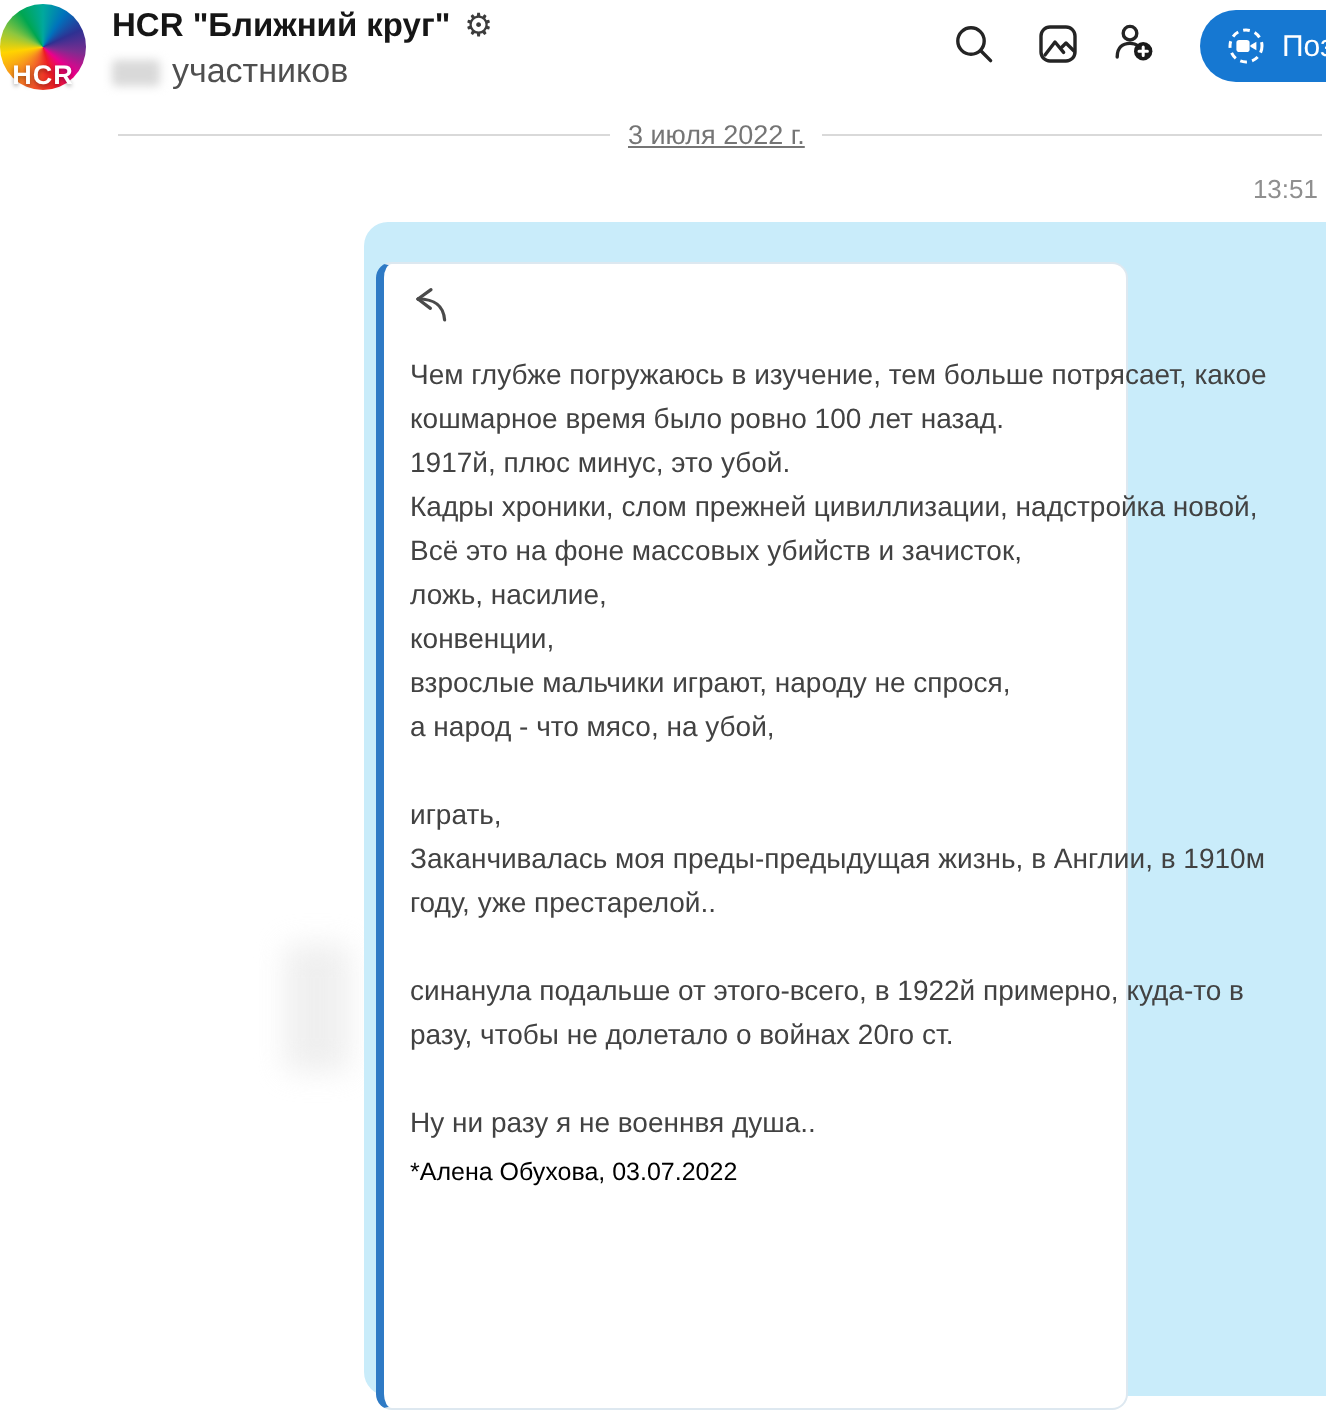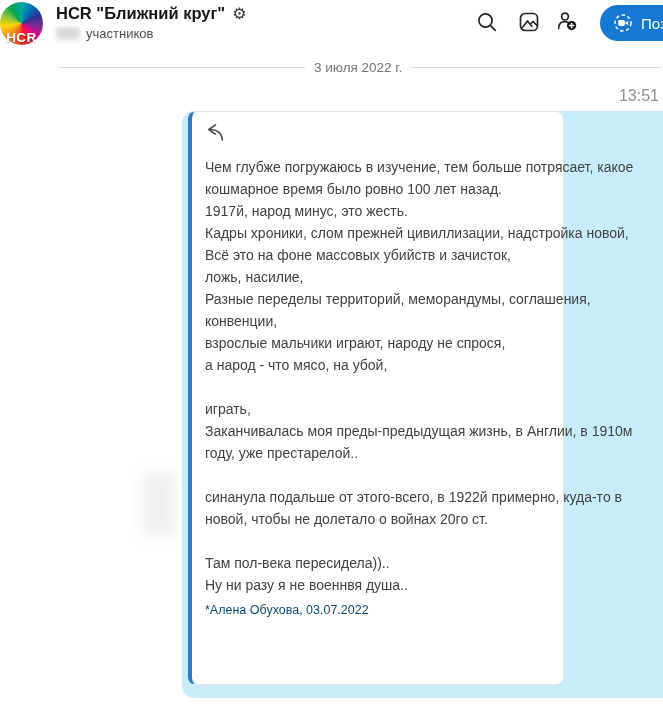--- a/index.html
+++ b/index.html
@@ -17,71 +17,71 @@
     background:conic-gradient(from 0deg,
       #00a99d,#0072bc,#2e3192,#7b2d90,#ec008c,#ed1c24,#f15a29,#f7941d,#ffd400,#8dc63f,#00a651,#00a99d);
     display:flex; align-items:flex-end; justify-content:center;
   }
   .avatar-text { color:#fff; font-size:13.5px; font-weight:700; letter-spacing:.5px; text-shadow:0 1px 2px rgba(0,0,0,.35); }
   .title-row { position:absolute; left:56px; top:4px; display:flex; align-items:center; }
   .chat-title { font-size:16.5px; font-weight:700; color:#161616; white-space:nowrap; }
   .gear { font-size:16px; color:#3c3c3c; margin-left:7px; line-height:1; }
   .sub-row { position:absolute; left:56px; top:26px; display:flex; align-items:center; }
   .blur-box { width:24px; height:13px; background:#d9d9d9; border-radius:2px; filter:blur(2.5px); }
-  .sub-text { font-size:13px; color:#4f4f4f; margin-left:6px; }
+  .sub-text { font-size:17px; color:#4f4f4f; margin-left:6px; }
 
   .hicon { position:absolute; top:11px; width:22px; height:22px; }
   .hicon svg { width:22px; height:22px; display:block; }
   .icon-search { left:476px; }
   .icon-image { left:518px; }
   .icon-person { left:556px; top:10px; }
 
   .call-btn {
     position:absolute; left:600px; top:5px; height:36px; width:140px;
     border-radius:18px; background:#1678d2; color:#fff; border:none;
     display:flex; align-items:center; padding:0 0 0 13px; gap:8px;
     font-family:"Liberation Sans", sans-serif; font-size:15px; cursor:pointer;
   }
   .call-btn svg { width:20px; height:20px; flex:0 0 auto; }
 
   
   .divider { position:absolute; top:60px; left:59px; width:602px; height:15px; display:flex; align-items:center; }
   .div-line { height:1px; background:#d9d9d9; }
   .div-line.left { width:246px; }
   .div-line.right { flex:1; }
-  .div-text { padding:0 9px; font-size:13.5px; color:#757575; white-space:nowrap; }
+  .div-text { padding:0 9px; font-size:13.5px; color:#757575; white-space:nowrap;text-decoration:underline; }
 
   
-  .msg-time { position:absolute; top:87px; right:4px; font-size:16px; color:#8f8f8f; }
+  .msg-time { position:absolute; top:87px; right:4px; font-size:13px; color:#8f8f8f; }
 
   
   .censor-smudge {
     position:absolute; left:142px; top:472px; width:33px; height:64px;
     background:#e7e7e7; border-radius:4px; filter:blur(7px); opacity:.65;
   }
 
   
   .bubble {
     position:absolute; left:182px; top:111px; width:500px; height:587px;
     background:#c9ecfa; border-radius:12px;
   }
   .quote-card {
-    position:absolute; left:6px; top:0; width:376px; height:574px;
+    position:absolute; left:6px; top:20px; width:376px; height:574px;
     background:#ffffff; box-sizing:border-box;
     border:1px solid #dde8f0; border-left:4px solid #2e7ac5;
     border-radius:8px;
   }
   .card-inner { padding:10px 12px 0 13px; }
   .reply-arrow { width:20px; height:20px; margin:1px 0 13px 1px; }
   .reply-arrow svg { width:20px; height:20px; display:block; }
   .msg-line {
     font-size:14px; line-height:22px; min-height:22px;
     color:#424242; white-space:nowrap; overflow:visible;
   }
-  .signature { margin-top:7px; font-size:12.5px; color:#0c4a6e; }
+  .signature { margin-top:7px; font-size:12.5px; color:#000000; }
 </style>
 </head>
 <body>
 
 <div class="header">
 
   <div class="avatar">
     <span class="avatar-text">HCR</span>
   </div>
 
@@ -147,37 +147,35 @@
         <svg viewBox="0 0 20 20" fill="none" stroke="#4a4a4a" stroke-width="1.6" stroke-linecap="round" stroke-linejoin="round">
           <path d="M3 6.5 C10.5 6.5 15.7 9 16.3 17"></path>
           <path d="M3 6.5 L9.5 1.8"></path>
           <path d="M3 6.5 L9.2 11.2"></path>
         </svg>
       </div>
 
       <div class="msg-lines">
           <div class="msg-line">Чем глубже погружаюсь в изучение, тем больше потрясает, какое</div>
           <div class="msg-line">кошмарное время было ровно 100 лет назад.</div>
-          <div class="msg-line">1917й, народ минус, это жесть.</div>
+          <div class="msg-line">1917й, плюс минус, это убой.</div>
           <div class="msg-line">Кадры хроники, слом прежней цивиллизации, надстройка новой,</div>
           <div class="msg-line">Всё это на фоне массовых убийств и зачисток,</div>
           <div class="msg-line">ложь, насилие,</div>
-          <div class="msg-line">Разные переделы территорий, меморандумы, соглашения,</div>
           <div class="msg-line">конвенции,</div>
           <div class="msg-line">взрослые мальчики играют, народу не спрося,</div>
           <div class="msg-line">а народ - что мясо, на убой,</div>
           <div class="msg-line"></div>
           <div class="msg-line">играть,</div>
           <div class="msg-line">Заканчивалась моя преды-предыдущая жизнь, в Англии, в 1910м</div>
           <div class="msg-line">году, уже престарелой..</div>
           <div class="msg-line"></div>
           <div class="msg-line">синанула подальше от этого-всего, в 1922й примерно, куда-то в</div>
-          <div class="msg-line">новой, чтобы не долетало о войнах 20го ст.</div>
+          <div class="msg-line">разу, чтобы не долетало о войнах 20го ст.</div>
           <div class="msg-line"></div>
-          <div class="msg-line">Там пол-века пересидела))..</div>
           <div class="msg-line">Ну ни разу я не военнвя душа..</div>
         </div>
 
       <div class="signature">*Алена Обухова, 03.07.2022</div>
 
     </div>
   </div>
 </div>
 
 </body></html>

